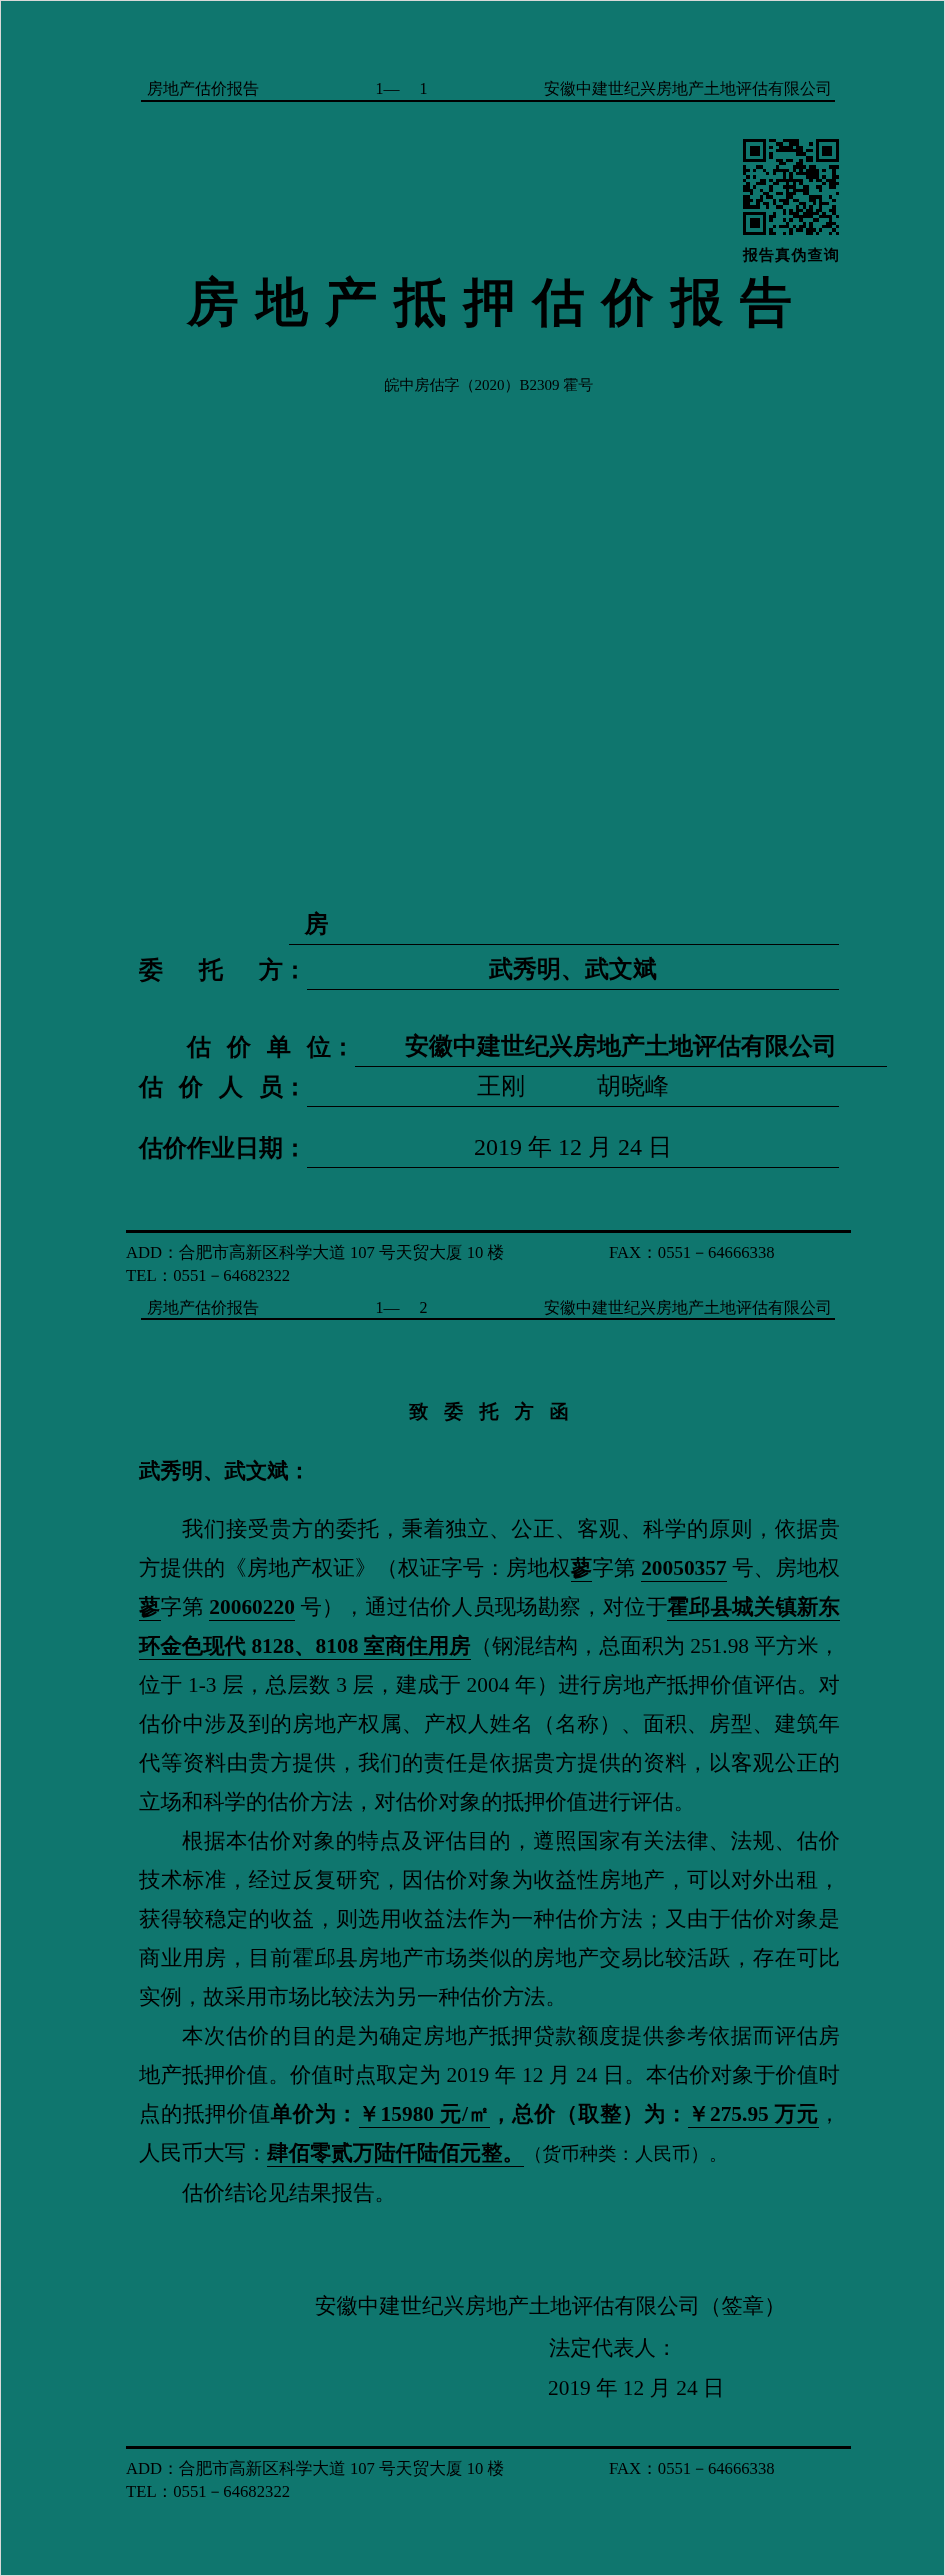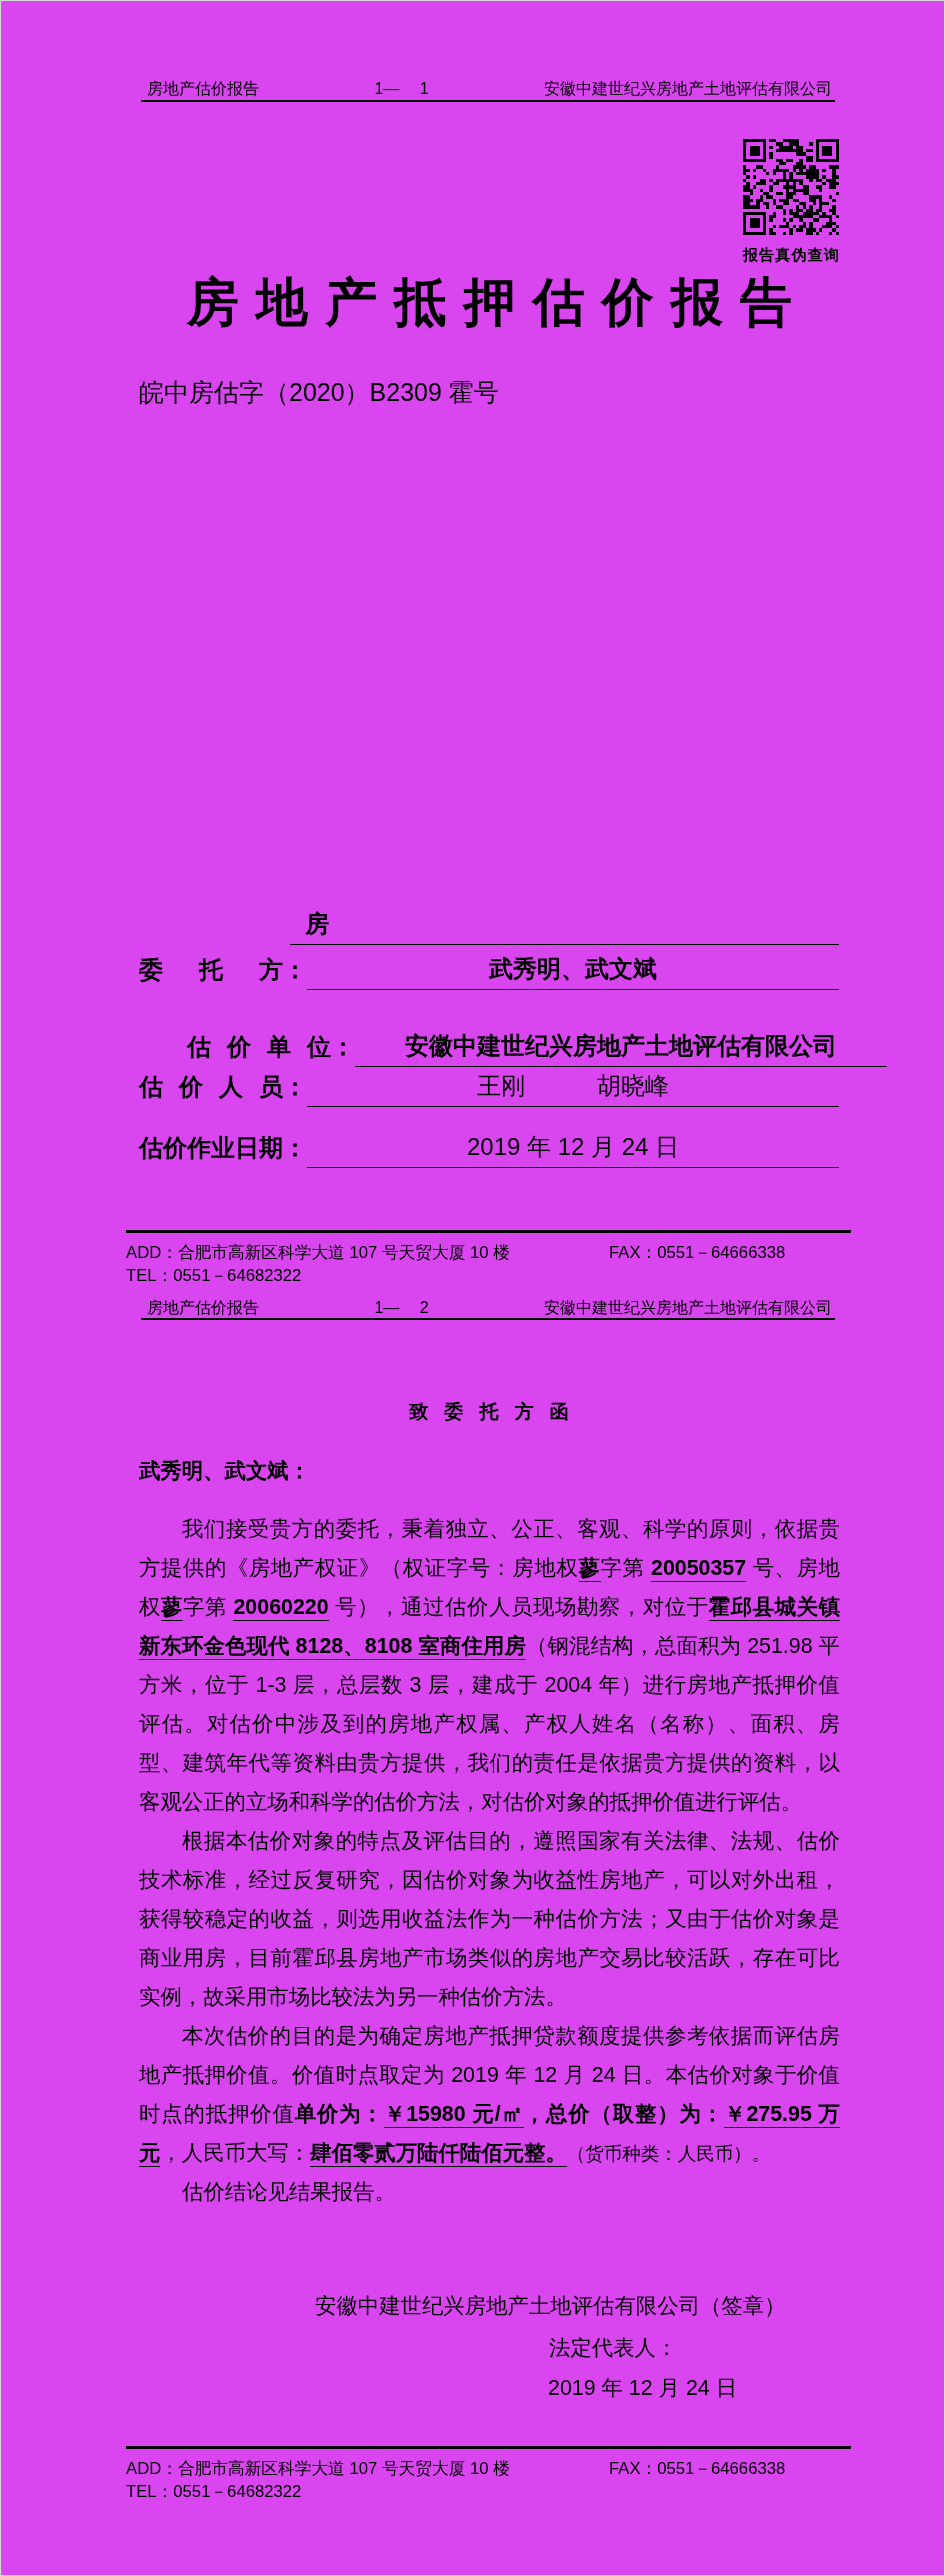--- a/index.html
+++ b/index.html
@@ -1,41 +1,41 @@
 <!DOCTYPE html>
 <html style="font-size:9.5px"><head>
 <meta charset="utf-8">
 <style>
   html,body{margin:0;padding:0;background:#e8e8e8;}
   .canvas{
     position:relative;
     width:945px;height:2576px;
     margin:0 auto;
-    background:#d946ef;
+    background:#0f766e;
     color:#000;
-    font-family:Liberation Sans, sans-serif;
+    font-family:Liberation Serif, serif;
     overflow:hidden;
     border:0.6px solid #d9d9d9;
     box-sizing:border-box;
   }
   
   .runhdr{
     position:absolute;left:146px;width:685px;
     display:flex;justify-content:space-between;align-items:baseline;
     font-size:16px;white-space:nowrap;
   }
   .rule{position:absolute;background:#000;}
   
   .qr-wrap{position:absolute;left:742px;width:96px;height:96px;}
   .qr-caption{position:absolute;left:728px;width:125px;text-align:center;
     font-size:15px;font-weight:bold;letter-spacing:1.2px;}
   
   .cover-title{position:absolute;left:123px;width:731px;text-align:center;
     font-size:52px;font-weight:bold;letter-spacing:0.33em;text-indent:0.33em;white-space:nowrap;}
-  .cover-docno{position:absolute;left:138px;width:700px;font-size:25px;}
+  .cover-docno{position:absolute;left:138px;width:700px;text-align:center;font-size:15px;}
   
   .frow{position:absolute;left:138px;width:700px;display:flex;align-items:flex-end;}
   .flabel{font-weight:bold;font-size:24px;white-space:nowrap;padding-bottom:3.6px;}
   .flabel-text{display:inline-block;width:144px;text-align-last:justify;}
   .fvalue{flex:1;border-bottom:1.8px solid #000;text-align:center;
     font-size:24px;padding-bottom:3.6px;min-height:30px;white-space:nowrap;}
   .fvalue.vbold{font-weight:bold;}
   .fvalue.vleft{text-align:left;}
   
   .ft-line{position:absolute;font-size:16.7px;white-space:nowrap;}

